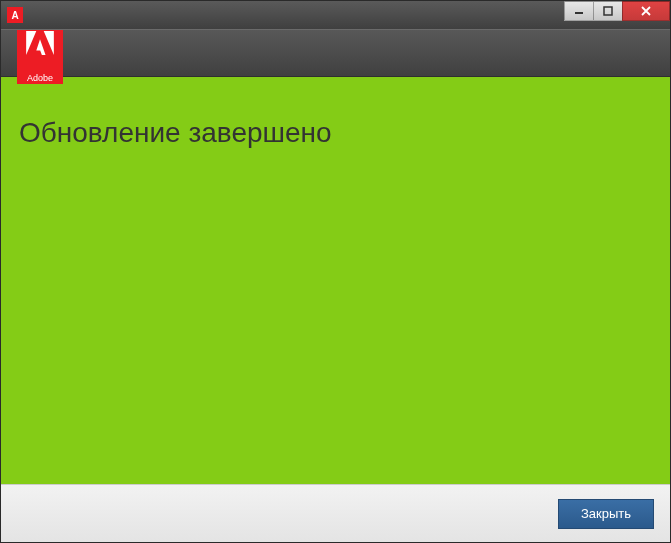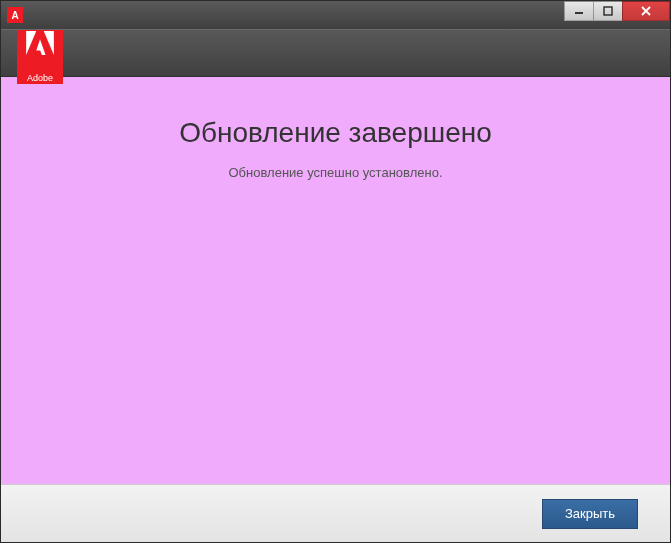--- a/index.html
+++ b/index.html
@@ -99,43 +99,42 @@
       height: 24px;
     }
     .adobe-logo-text {
       color: #fff;
       font-size: 9px;
       font-family: Arial, sans-serif;
     }
     .content {
       flex: 1;
       padding: 30px 18px 10px 18px;
-      background: #f0abfc;
+      background: #84cc16;
       position: relative;
-      text-align: center;
     }
     .heading {
       font-size: 28px;
       font-weight: 400;
       color: #333;
       margin-bottom: 16px;
       margin-top: 10px;
     }
     .message {
       font-size: 13px;
       color: #555;
     }
     .footer {
       height: 58px;
       background: linear-gradient(to bottom, #f2f2f2, #e4e4e4);
       border-top: 1px solid #ccc;
       display: flex;
       align-items: center;
       justify-content: flex-end;
-      padding-right: 32px;
+      padding-right: 16px;
     }
     .close-btn {
       min-width: 96px;
       height: 30px;
       background: linear-gradient(to bottom, #3a6ea5, #2b5a8c);
       border: 1px solid #244a73;
       color: #fff;
       font-size: 13px;
       cursor: pointer;
       font-family: inherit;
@@ -173,19 +172,18 @@
     <div class="adobe-logo">
       <svg viewBox="0 0 30 26">
         <path d="M0 0 L11 0 L0 26 Z M19 0 L30 0 L30 26 Z M15 9 L21 26 L17 26 L15.2 21 L11 21 Z" fill="#fff"></path>
       </svg>
       <span class="adobe-logo-text">Adobe</span>
     </div>
   </div>
 
   <div class="content">
     <h1 class="heading">Обновление завершено</h1>
-    <p class="message">Обновление успешно установлено.</p>
   </div>
 
   <div class="footer">
     <button class="close-btn">Закрыть</button>
   </div>
 </div>
 
 </body></html>

